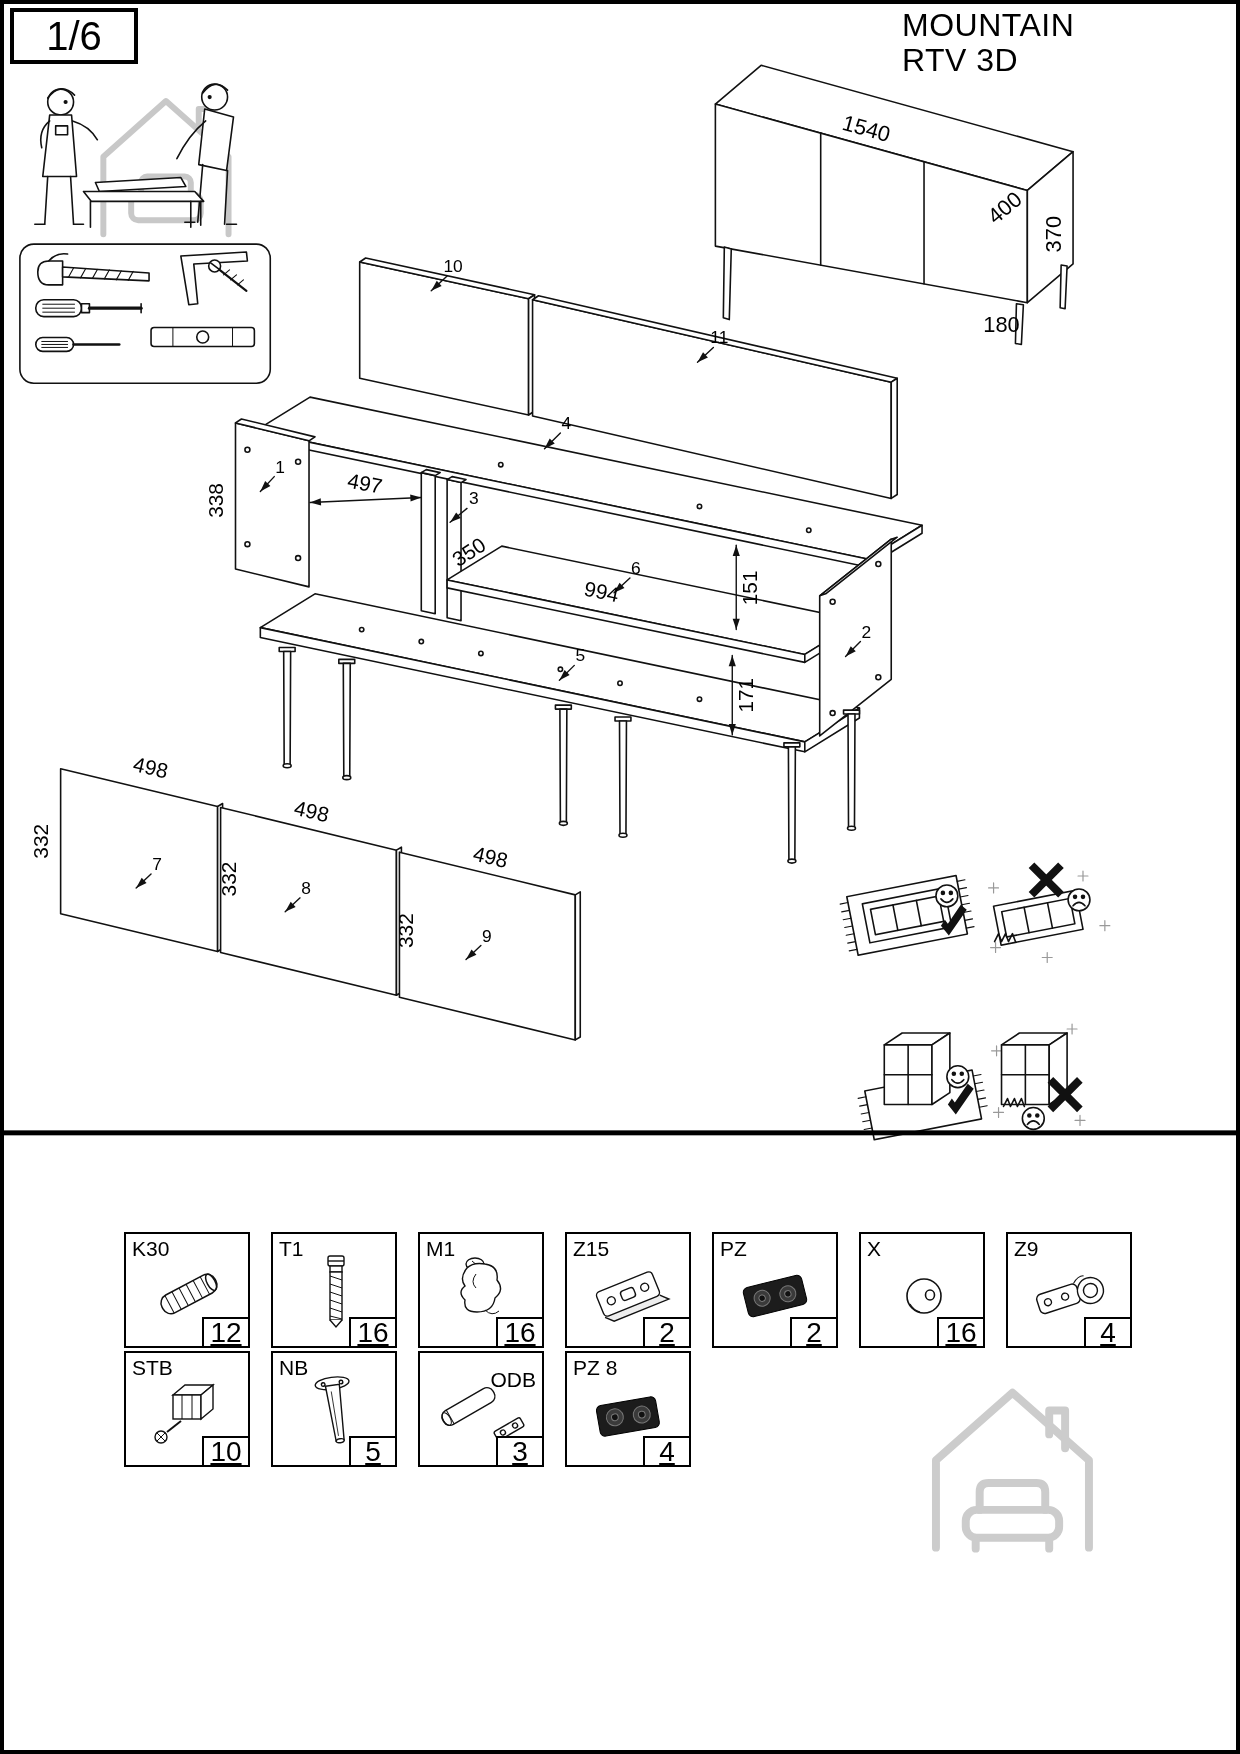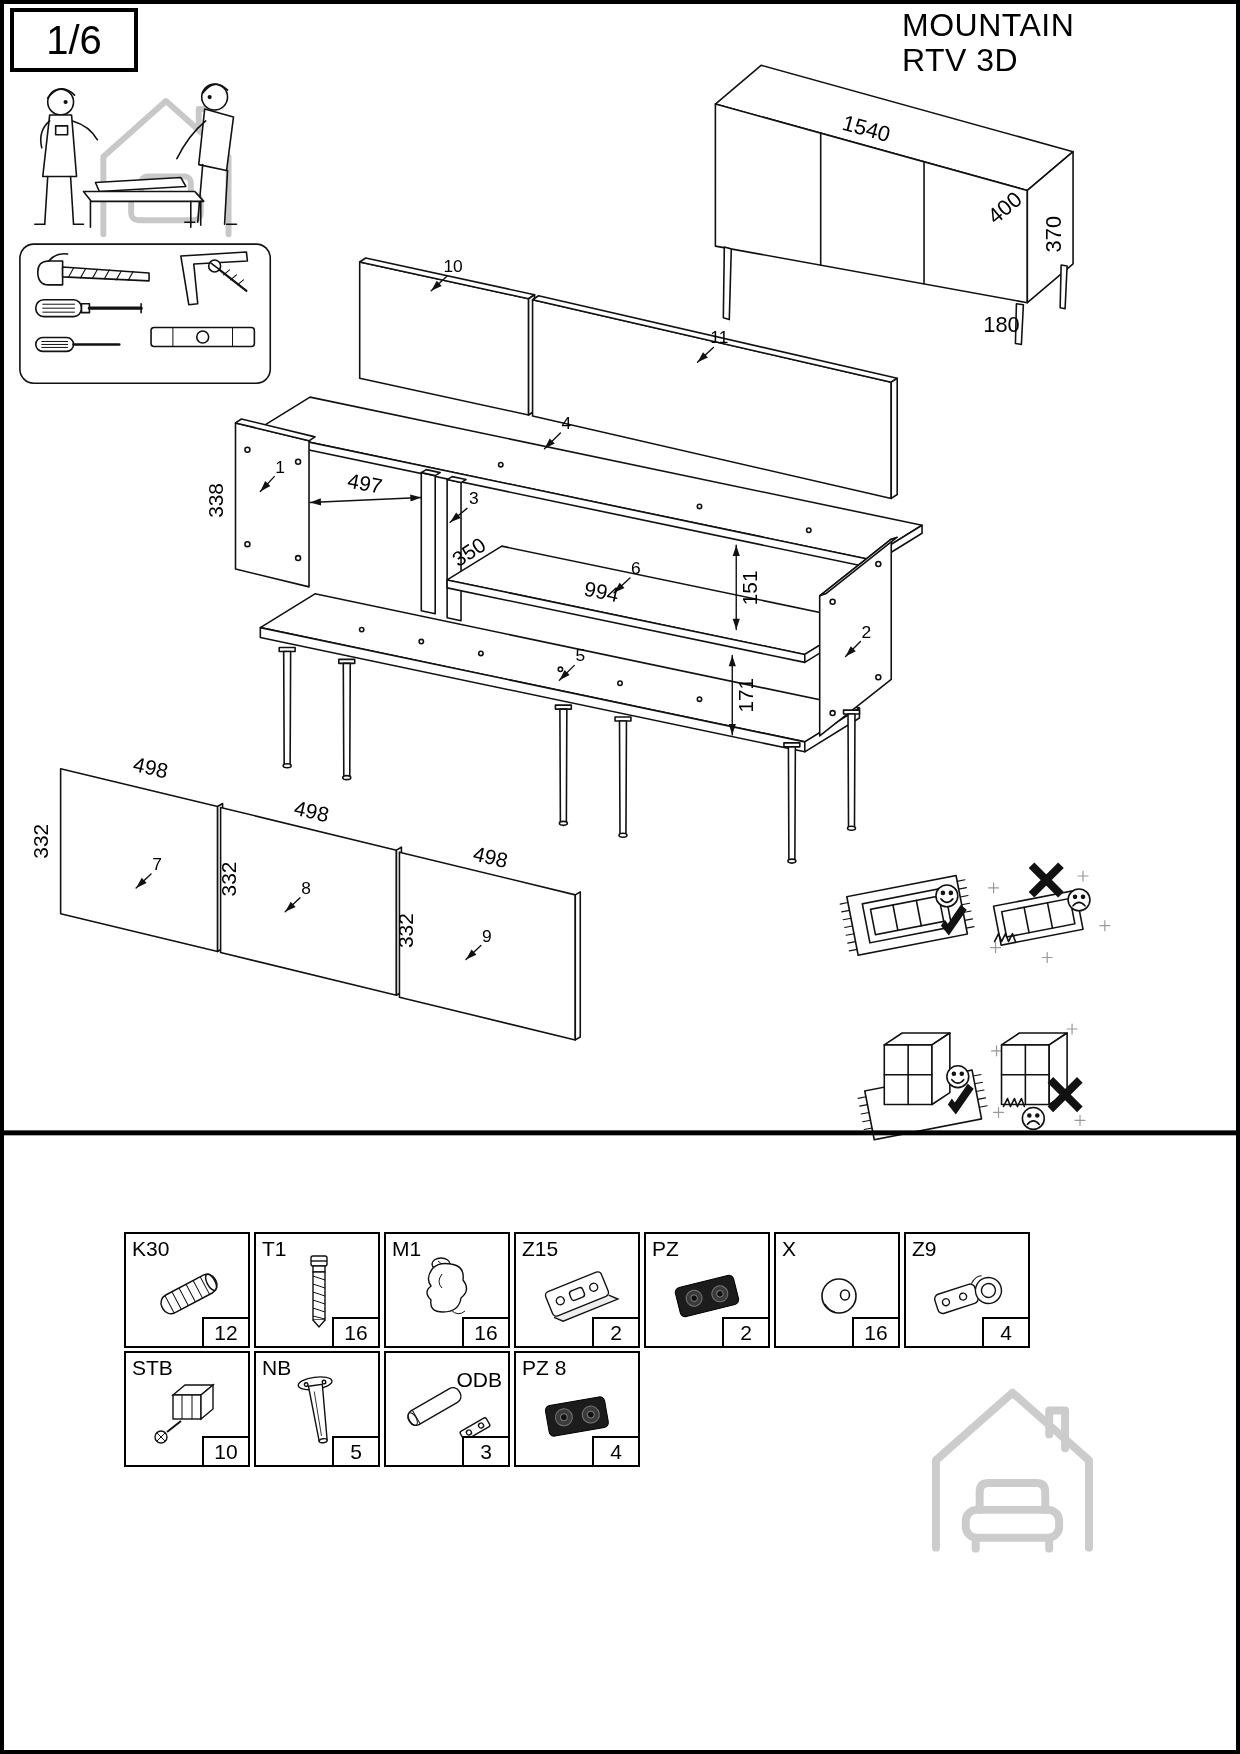--- a/index.html
+++ b/index.html
@@ -1,30 +1,30 @@
 <!DOCTYPE html>
 <html><head>
 <meta charset="utf-8">
 <style>
   html,body{margin:0;padding:0;background:#888;}
   .page{position:relative;width:1240px;height:1754px;background:#fff;border:4px solid #000;
         box-sizing:border-box;font-family:"Liberation Sans",sans-serif;overflow:hidden;margin:0 auto;}
   .art{position:absolute;left:0;top:0;width:1232px;height:1746px;}
-  .pageno{position:absolute;left:6px;top:4px;width:128px;height:64px;border:4px solid #000;
+  .pageno{position:absolute;left:6px;top:4px;width:128px;height:56px;border:4px solid #000;
           display:flex;align-items:center;justify-content:center;font-size:40px;color:#000;box-sizing:border-box;}
   .title{position:absolute;left:898px;top:4px;font-size:32px;line-height:1.1;color:#000;letter-spacing:.5px;}
   .parts{position:absolute;left:120px;top:1228px;}
-  .prow{display:flex;gap:4px;}
+  .prow{display:flex;gap:21px;}
   .prow + .prow{margin-top:3px;}
   .pbox{position:relative;width:122px;height:112px;border:2px solid #000;background:#fff;box-sizing:content-box;}
   .pcode{position:absolute;top:3px;left:6px;font-size:21px;color:#000;z-index:2;}
   .pcode.pr{left:auto;right:6px;margin-top:12px;}
   .picon{position:absolute;left:0;top:0;width:100%;height:100%;}
   .pqty{position:absolute;right:0;bottom:0;width:44px;height:27px;border-top:2px solid #000;border-left:2px solid #000;
-        display:flex;align-items:center;justify-content:center;font-size:21px;color:#000;background:#fff;z-index:2;}
+        display:flex;align-items:center;justify-content:center;font-size:28px;color:#000;background:#fff;z-index:2;text-decoration:underline;}
   svg text{font-family:"Liberation Sans",sans-serif;fill:#000;stroke:none;}
   .t21{font-size:21px;text-anchor:middle;}
   .t22{font-size:22px;text-anchor:middle;}
   .t17{font-size:17.5px;text-anchor:middle;}
 </style>
 </head>
 <body>
 
 <div class="page">
 

